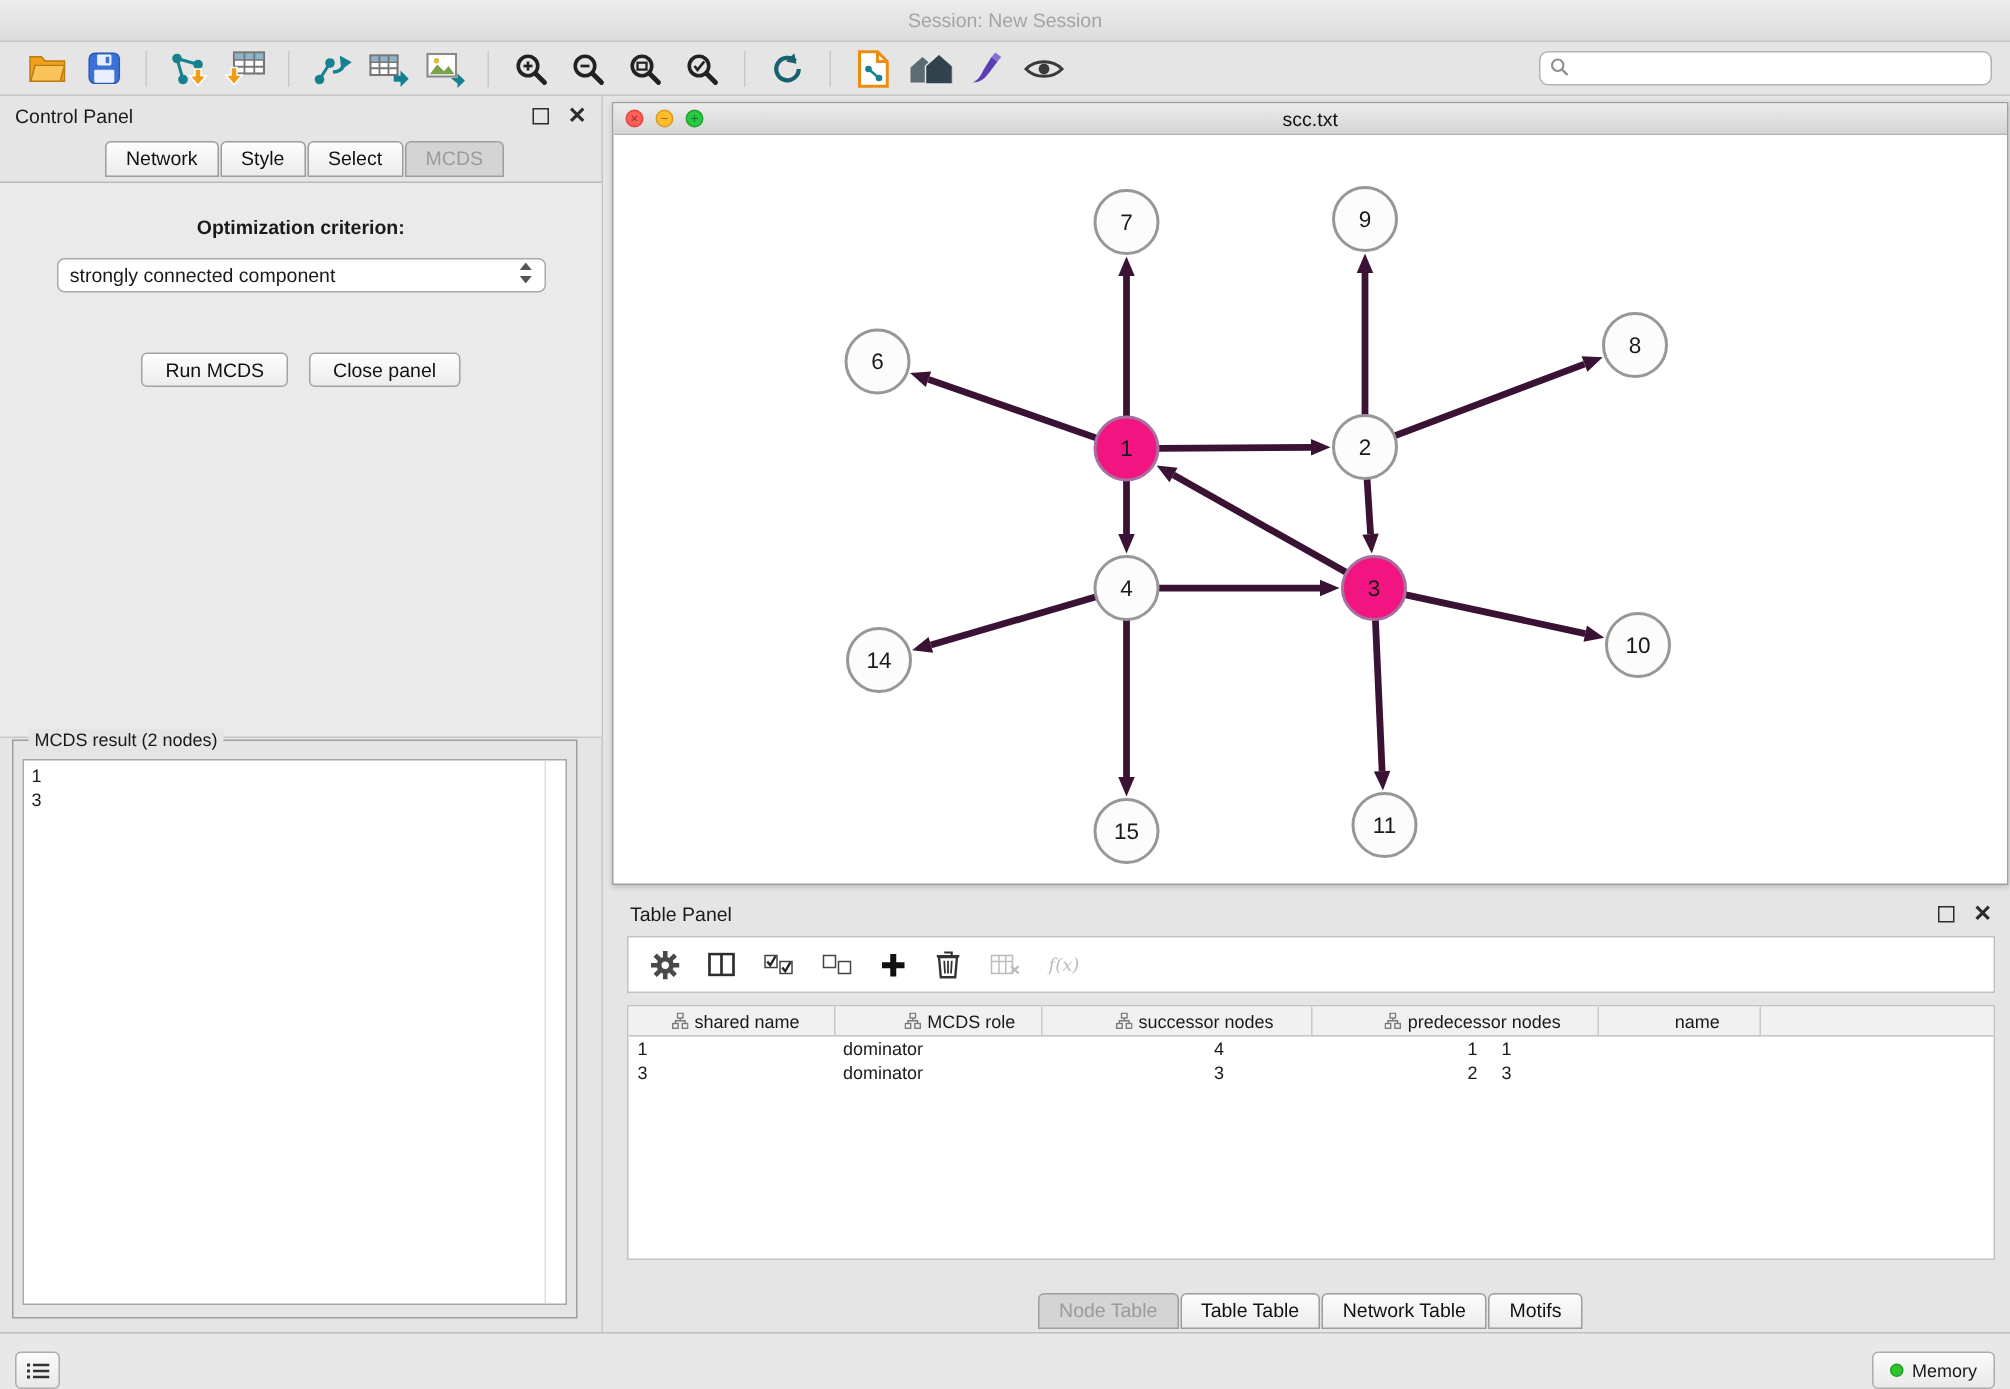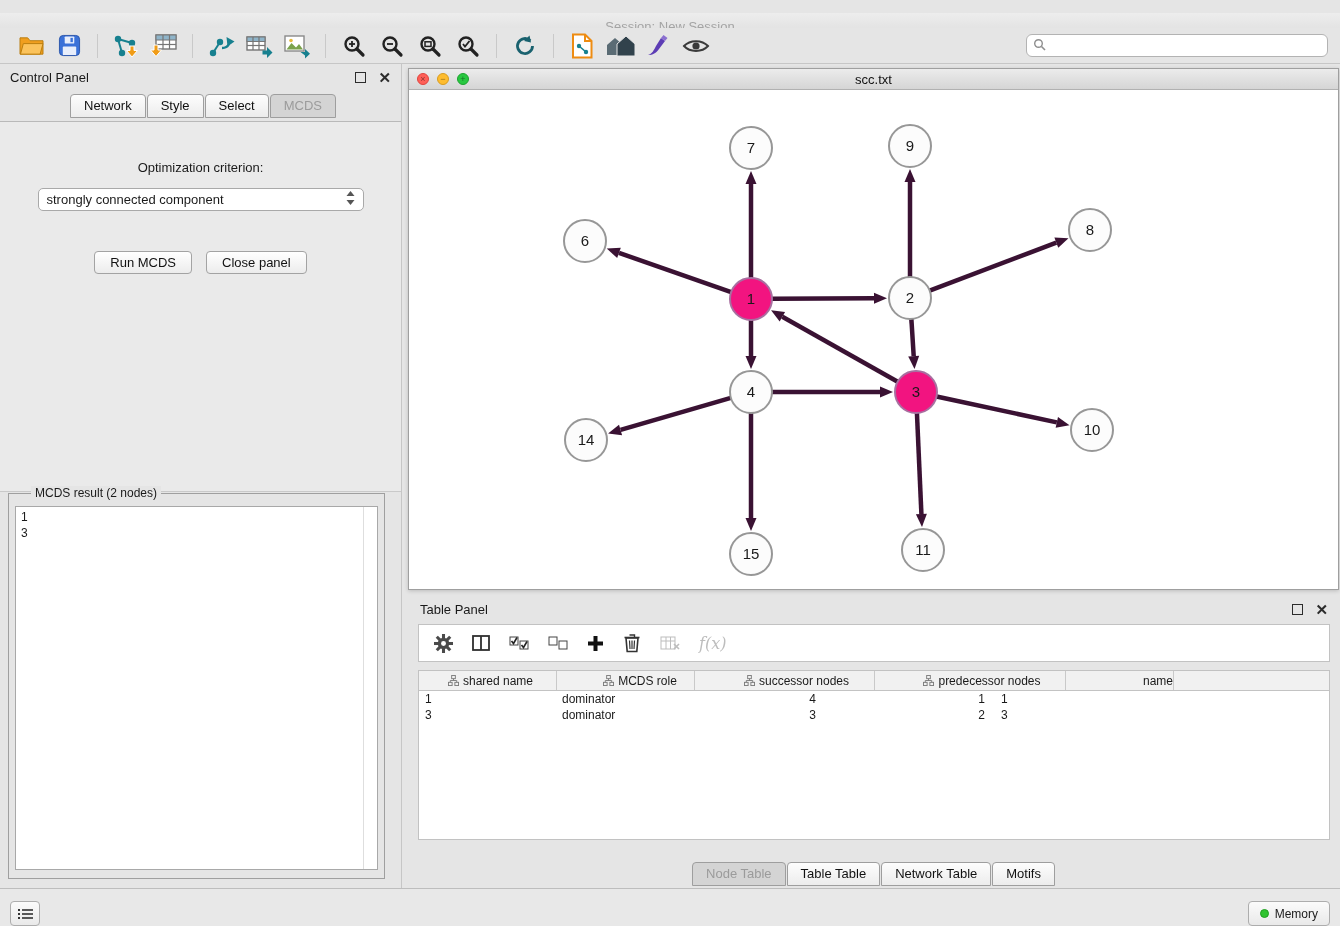--- a/index.html
+++ b/index.html
@@ -1,66 +1,66 @@
 <!DOCTYPE html>
 <html><head>
 <meta charset="utf-8">
 <style>
   html,body{margin:0;padding:0;background:#cfcfcf;}
   #app{position:relative;width:1340px;height:926px;background:#e5e5e5;font-family:"Liberation Sans",sans-serif;overflow:hidden;font-size:13px;color:#1a1a1a;}
 
   
-  .titlebar{position:absolute;top:0;left:0;right:0;height:27px;background:linear-gradient(#ededed,#dcdcdc);border-bottom:1px solid #c2c2c2;display:flex;align-items:center;justify-content:center;margin-top:13px;}
+  .titlebar{position:absolute;top:0;left:0;right:0;height:27px;background:linear-gradient(#ededed,#dcdcdc);border-bottom:1px solid #c2c2c2;display:flex;align-items:center;justify-content:center;}
   .titlebar .wtitle{color:#a4a4a4;font-size:13px;}
 
   
   .toolbar{position:absolute;top:28px;left:0;right:0;height:36px;background:#e5e5e5;border-bottom:1px solid #c6c6c6;display:flex;align-items:center;padding:0 12px;box-sizing:border-box;}
   .tb-btn{width:38px;height:30px;display:flex;align-items:center;justify-content:center;cursor:default;}
   .tb-sep{width:1px;height:24px;background:#c9c9c9;margin:0 9px;}
   .search-box{margin-left:auto;width:288px;height:21px;border:1px solid #b3b3b3;border-radius:6px;background:#fff;display:flex;align-items:center;padding:0 6px;gap:4px;}
   .search-box input{border:none;outline:none;flex:1;font-size:13px;font-family:"Liberation Sans",sans-serif;background:transparent;}
 
   
   .control-panel{position:absolute;left:0;top:64px;width:402px;bottom:38px;background:#e5e5e5;border-right:1px solid #c6c6c6;box-sizing:border-box;}
   .cp-header{height:26px;display:flex;align-items:center;padding:0 10px;}
   .panel-winbtns{margin-left:auto;display:flex;gap:12px;align-items:center;}
   .float-icon{width:9px;height:9px;border:1.5px solid #2c2c2c;display:inline-block;}
   .close-icon{font-size:15px;font-weight:bold;color:#2c2c2c;line-height:1;}
   .cp-tabs{display:flex;padding-left:70px;position:relative;top:4px;}
   .ui-tab{font-size:13px;padding:3px 13px 4px;border:1px solid #9e9e9e;border-radius:4px 4px 0 0;background:linear-gradient(#fdfdfd,#ececec);margin-right:1px;color:#111;cursor:default;}
   .ui-tab.active{background:#d4d4d4;color:#9b9b9b;}
   .cp-content{position:absolute;left:0;right:0;top:57px;height:369px;background:#eaeaea;border-top:1px solid #b9b9b9;border-bottom:1px solid #c9c9c9;text-align:center;}
-  .opt-label{margin-top:38px;font-size:13px;}
+  .opt-label{margin-top:22px;font-size:13px;font-weight:bold;}
   .dropdown{margin:13px auto 0;width:308px;height:21px;background:#fff;border:1px solid #a9a9a9;border-radius:5px;display:flex;align-items:center;padding:0 8px;font-size:13px;text-align:left;}
   .dropdown .dd-value{flex:1;}
   .btn-row{margin-top:12px;display:flex;justify-content:center;gap:14px;}
   .push-btn{font-family:"Liberation Sans",sans-serif;font-size:13px;padding:3px 15px;border:1px solid #a3a3a3;border-radius:4px;background:linear-gradient(#ffffff,#ececec);color:#111;cursor:default;margin-top:28px;}
   .result-box{position:absolute;left:8px;top:429px;width:377px;height:386px;border:1px solid #9f9f9f;background:#e5e5e5;box-sizing:border-box;}
-  .result-legend{position:absolute;top:-8px;left:10px;background:#e5e5e5;padding:0 4px;font-size:12px;margin-left:12px;}
+  .result-legend{position:absolute;top:-8px;left:10px;background:#e5e5e5;padding:0 4px;font-size:12px;}
   .result-list{position:absolute;left:6px;top:12px;right:6px;bottom:8px;background:#fff;border:1px solid #a8a8a8;font-size:12px;padding:2px 5px;line-height:16px;text-align:left;overflow:hidden;}
   .result-list::after{content:"";position:absolute;top:0;bottom:0;right:13px;border-left:1px solid #dedede;}
 
   
   .network-window{position:absolute;left:408px;top:68px;width:931px;height:522px;background:#fff;border:1px solid #9f9f9f;box-sizing:border-box;box-shadow:0 1px 4px rgba(0,0,0,.18);}
   .nw-titlebar{height:20px;background:linear-gradient(#ececec,#d5d5d5);border-bottom:1px solid #b1b1b1;position:relative;display:flex;align-items:center;}
   .traffic{display:flex;gap:8px;padding-left:8px;z-index:2;}
   .light{width:12px;height:12px;border-radius:50%;font-size:9px;line-height:11px;text-align:center;color:rgba(0,0,0,.45);box-sizing:border-box;cursor:default;}
   .light.red{background:#ff5f57;border:1px solid #e0443e;}
   .light.yellow{background:#febc2e;border:1px solid #d89c20;}
   .light.green{background:#28c840;border:1px solid #1da32f;}
   .nw-title{position:absolute;left:0;right:0;text-align:center;font-size:13px;color:#111;}
   #graph-svg{display:block;}
   #graph-svg text{font-family:"Liberation Sans",sans-serif;}
 
   
   .table-panel{position:absolute;left:408px;top:596px;width:932px;height:292px;background:#e5e5e5;box-sizing:border-box;}
   .tp-header{height:26px;display:flex;align-items:center;padding:0 12px;}
   .tp-toolbar{margin:2px 10px 8px;height:38px;background:#fff;border:1px solid #c2c2c2;display:flex;align-items:center;gap:19px;padding:0 15px;box-sizing:border-box;}
   .tp-tool{display:flex;align-items:center;justify-content:center;cursor:default;}
-  .fx{font-family:"DejaVu Serif",serif;font-style:italic;font-size:16px;color:#bdbdbd;}
+  .fx{font-family:"DejaVu Serif",serif;font-style:italic;font-size:12px;color:#bdbdbd;}
   .tp-table{margin:0 10px;height:170px;background:#fff;border:1px solid #c2c2c2;box-sizing:border-box;overflow:hidden;}
   .thead{display:flex;height:19px;background:#f1f1f1;border-bottom:1px solid #c3c3c3;gap:24px;}
   .thcell{display:flex;align-items:center;justify-content:center;gap:4px;font-size:12px;border-right:1px solid #c9c9c9;box-sizing:border-box;cursor:default;}
   .trow{display:flex;height:16px;}
   .tcell{font-size:12px;line-height:16px;box-sizing:border-box;overflow:hidden;white-space:nowrap;}
   .col0{width:138px;padding-left:6px;}
   .col1{width:114px;padding-left:5px;}
   .col2{width:156px;text-align:right;padding-right:11px;}
   .col3{width:167px;text-align:right;padding-right:9px;}
   .col4{width:84px;padding-left:7px;}
@@ -469,21 +469,21 @@
           </div>
         <div class="thcell col3" style="justify-content:center;text-align:right;padding-right:0;">
             <svg width="11" height="11" viewBox="0 0 12 12">
               <rect x="4" y="0.5" width="4" height="3.5" fill="none" stroke="#7a7a7a"></rect>
               <rect x="0.5" y="8" width="4" height="3.5" fill="none" stroke="#7a7a7a"></rect>
               <rect x="7.5" y="8" width="4" height="3.5" fill="none" stroke="#7a7a7a"></rect>
               <path d="M6 4 v2 M2.5 8 V6 h7 V8" stroke="#7a7a7a" fill="none"></path>
             </svg>
             <span>predecessor nodes</span>
           </div>
-        <div class="thcell col4" style="justify-content:flex-end;padding-left:0;">
+        <div class="thcell col4" style="justify-content:center;padding-left:0;">
             <span>name</span>
           </div>
         <div class="thcell colf"></div>
       </div>
       <div>
           <div class="trow">
             <div class="tcell col0">1</div>
             <div class="tcell col1">dominator</div>
             <div class="tcell col2">4</div>
             <div class="tcell col3">1</div>

